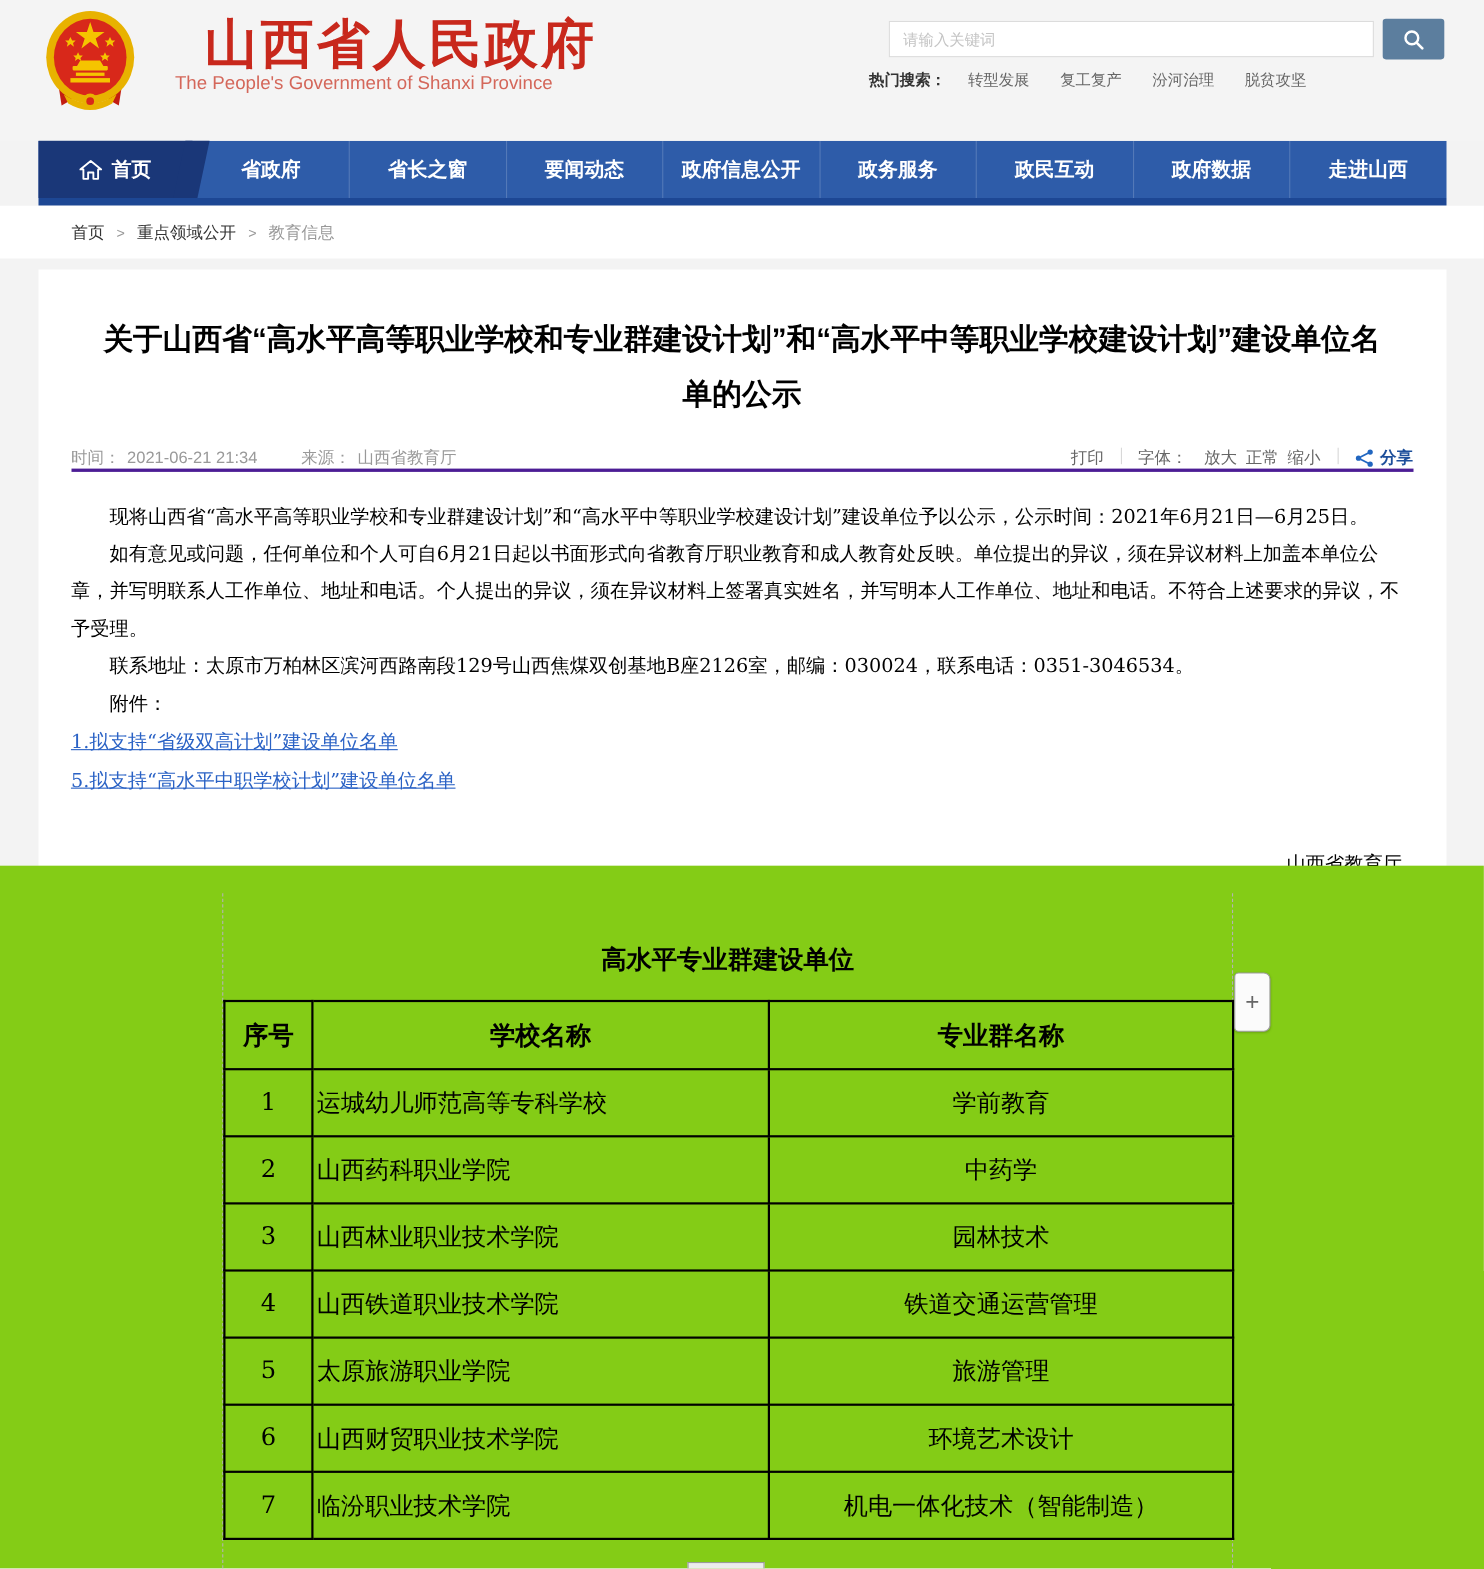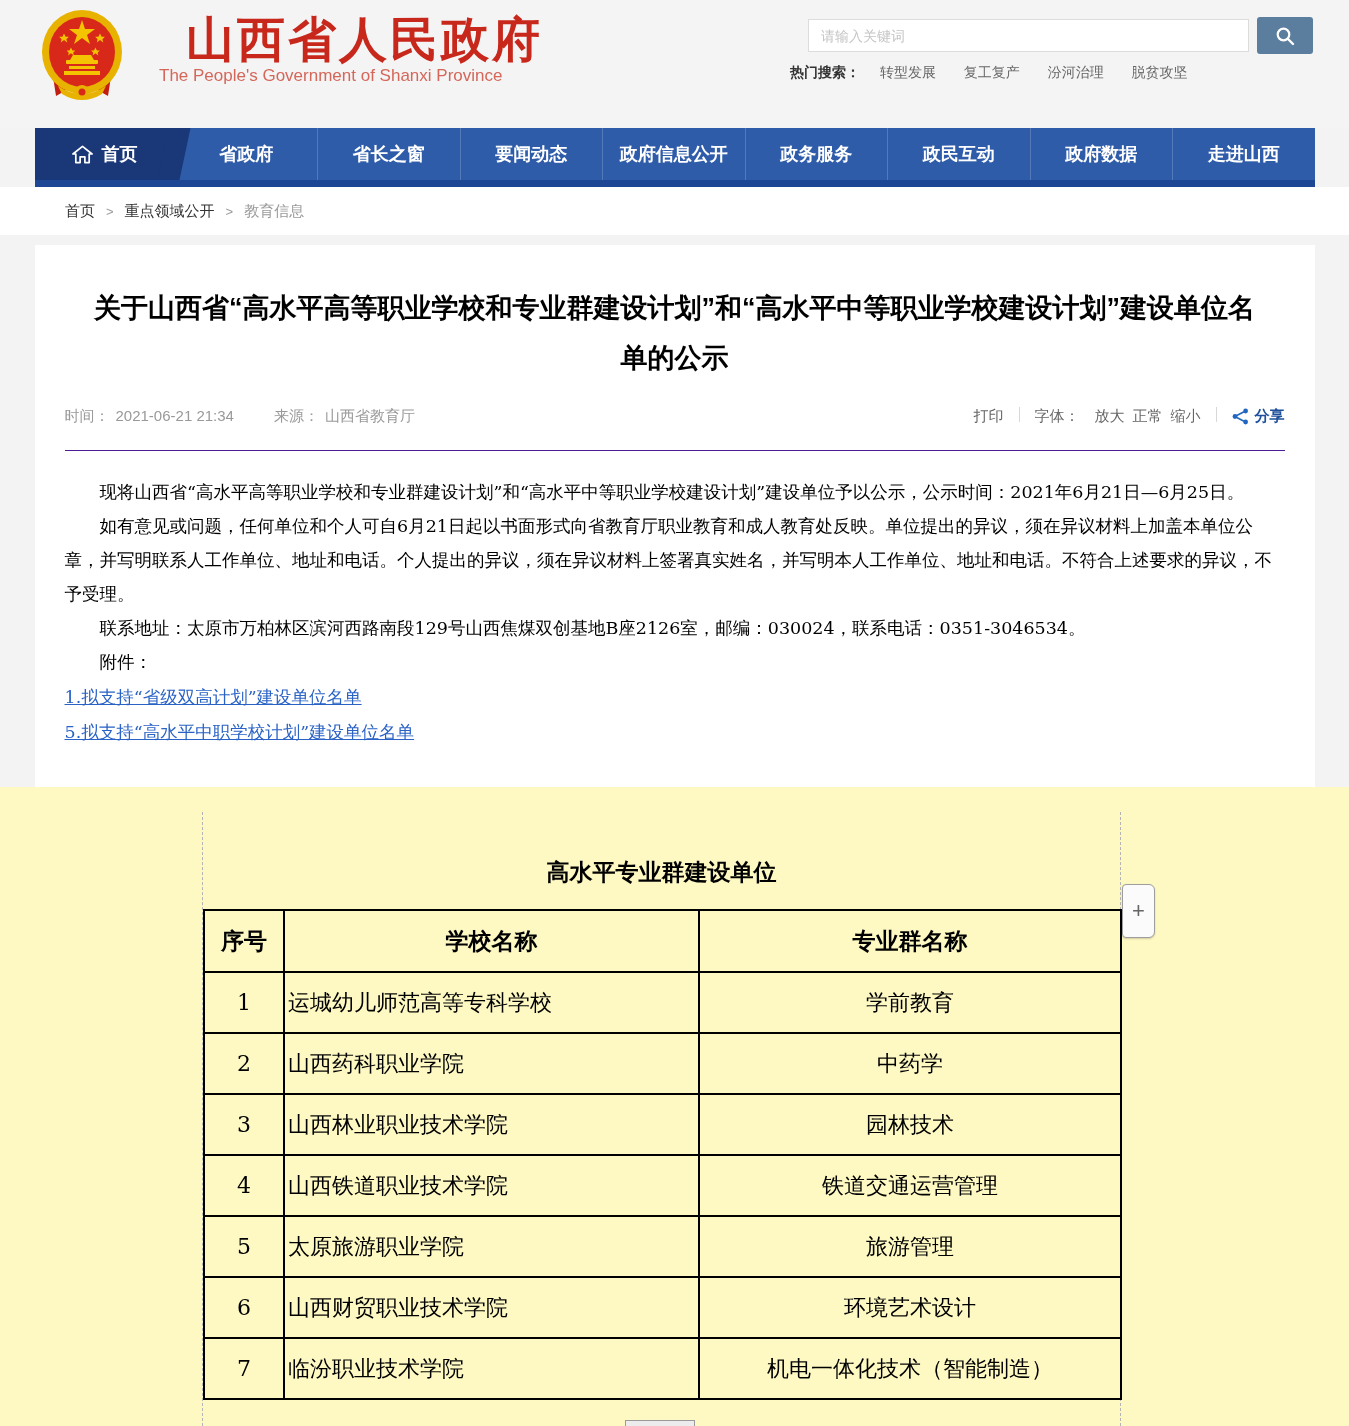--- a/index.html
+++ b/index.html
@@ -70,21 +70,21 @@
   .page-gap { height: 10px; }
 
   
   .card { width: 1280px; margin: 0 auto; background: #fff; height: 542px; position: relative; }
   .article-title {
     margin: 0; padding: 38px 55px 0; text-align: center;
     font-size: 27px; line-height: 50px; font-weight: bold; color: #000;
   }
   .meta-row {
     margin: 24px 30px 0; display: flex; justify-content: space-between; align-items: center;
-    border-bottom: 1px solid #4c1d95; padding-bottom: 24px; font-size: 15px; color: #999;
+    border-bottom: 3px solid #4c1d95; padding-bottom: 0; font-size: 15px; color: #999;
   }
   .meta-left span { margin-right: 6px; }
   .meta-time-val { margin-right: 40px !important; }
   .tools { display: flex; color: #666; }
   .tool { margin-left: 15px; cursor: pointer; }
   .tool-divider { width: 1px; height: 15px; background: #d8d8d8; margin-left: 15px; }
   .share-btn { display: flex; align-items: center; gap: 6px; color: #1d4f9b; font-weight: bold; margin-left: 15px; cursor: pointer; }
 
   .article-body {
     margin: 24px 30px 0; font-family: "DejaVu Serif", serif;
@@ -96,21 +96,21 @@
     display: table; color: #2a62c5; text-decoration: underline;
     line-height: 33px; margin-top: 2px; cursor: pointer;
   }
   .signature {
     margin: 46px 40px 0 0; text-align: right;
     font-family: "DejaVu Serif", serif; font-size: 17.5px; color: #000;
   }
   .signature div { margin-bottom: 14px; }
 
   
-  .doc-area { position: relative; width: 1349px; height: 639px; background: #fef9c3; }
+  .doc-area { position: relative; width: 1349px; height: 639px; background: #84cc16; }
   .dash-border { position: absolute; top: 25px; bottom: 0; width: 0; border-left: 1px dashed #b3b3b3; }
   .dash-left { left: 202px; }
   .dash-right { left: 1120px; }
   .doc-title {
     position: absolute; left: 203px; top: 70px; width: 917px; text-align: center;
     font-family: "DejaVu Serif", serif; font-weight: bold; font-size: 23px; color: #000;
   }
   table.doc {
     position: absolute; left: 203px; top: 122px; width: 917px;
     border-collapse: collapse; table-layout: fixed;

